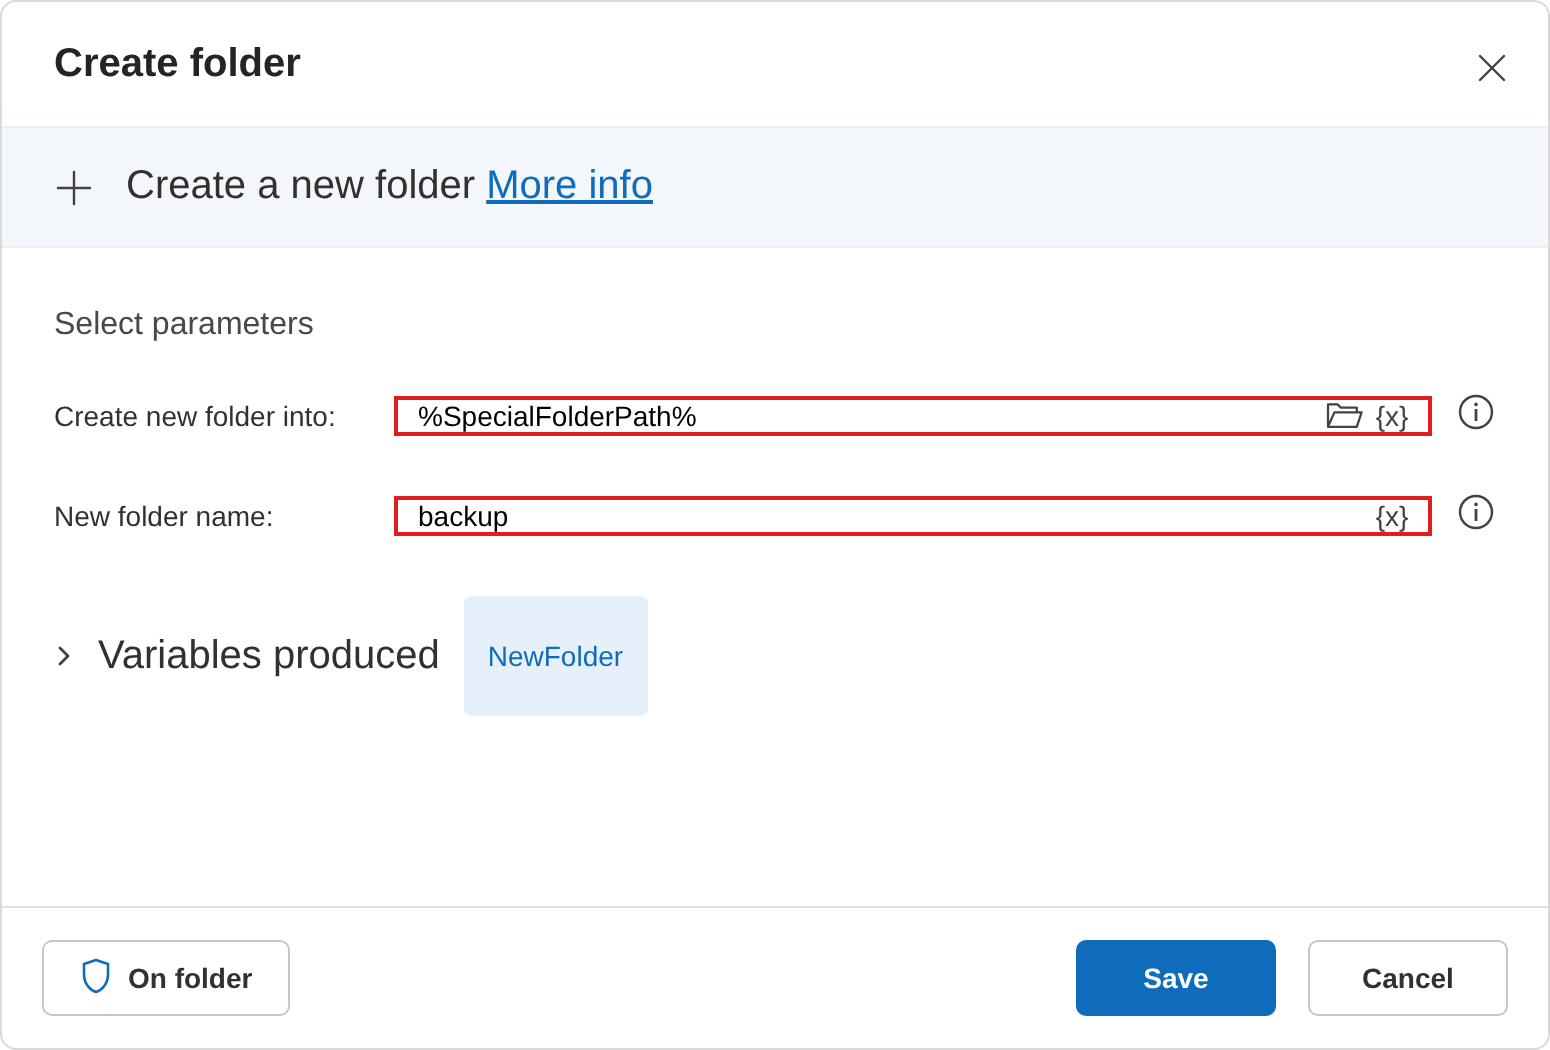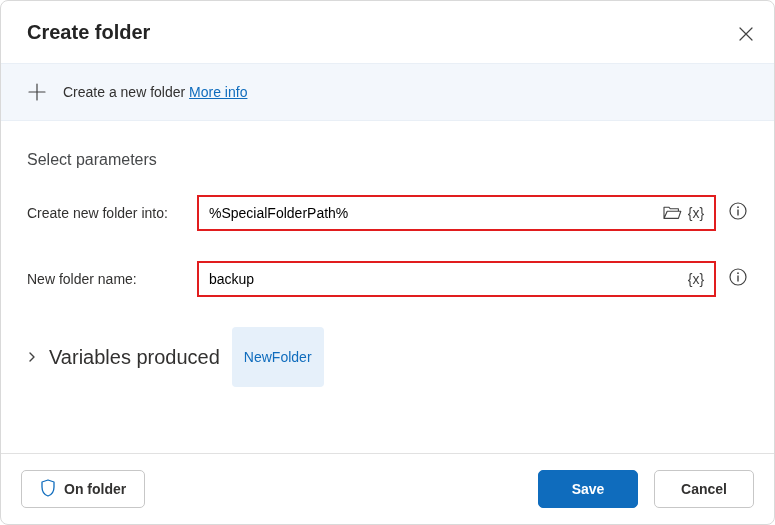--- a/index.html
+++ b/index.html
@@ -22,36 +22,36 @@
     cursor: pointer; border: none; background: transparent;
   }
   .hint {
     background: #f3f7fc;
     padding: 18px 26px;
     display: flex; align-items: center; gap: 16px;
     border-top: 1px solid #e9eff6;
     border-bottom: 1px solid #e9eff6;
   }
   .plus { display: inline-flex; }
-  .hint-text { font-size: 14px; color: #323130; }
+  .hint-text { font-size: 20px; color: #323130; }
   .hint-link { color: #0f6cbd; text-decoration: underline; cursor: pointer; }
   .body {
     flex: 1;
     padding: 30px 26px 10px 26px;
   }
   .section-title { font-size: 16px; font-weight: 400; color: #46484a; margin-bottom: 26px; }
   .field-row {
     display: flex; align-items: center; margin-bottom: 30px;
   }
   .field-label { width: 170px; font-size: 14px; color: #323130; }
   .input-wrap {
     flex: 1;
     border: 2px solid #e11d1e;
     display: flex; align-items: center;
-    height: 36px;
+    height: 20px;
     padding: 0 6px 0 10px;
     margin-right: 12px;
   }
   .input-text {
     flex: 1; font-size: 14px; color: #000; border: none; outline: none; background: transparent;
     font-family: inherit;
   }
   .icon-btn {
     width: 24px; height: 24px; display: inline-flex; align-items: center; justify-content: center;
     cursor: pointer; border: none; background: transparent;

